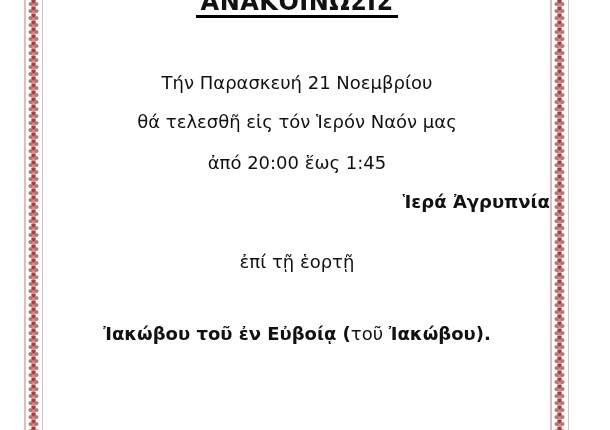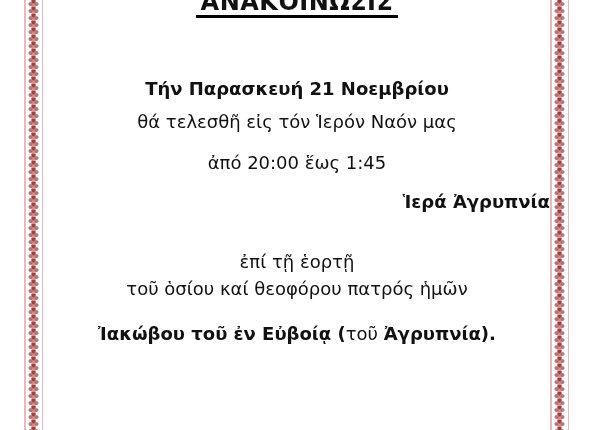--- a/index.html
+++ b/index.html
@@ -65,21 +65,21 @@
   .title-line { top: -10px; }
   .title-text {
     display: inline-block;
     font-size: 24px;
     line-height: 1;
     font-weight: bold;
     letter-spacing: 0.5px;
     border-bottom: 3px solid #000000;
     padding: 0 5px 1px 5px;
   }
-  .l1 { top: 78px;  font-weight: bold; }
+  .l1 { top: 72px;  font-weight: normal; }
   .l2 { top: 111px; }
   .l3 { top: 152px; }
   .l4 { top: 191px; font-weight: bold; text-align: right; }
   .l5 { top: 251px; }
   .l6 { top: 278px; }
   .l7 { top: 323px; font-size: 19px; font-weight: bold; }
   .l7 .regular-part { font-weight: normal; }
 </style>
 </head>
 <body>
@@ -109,19 +109,18 @@
   <p class="l1">Τήν Παρασκευή 21 Νοεμβρίου</p>
 
   <p class="l2">θά τελεσθῆ εἰς τόν Ἱερόν Ναόν μας</p>
 
   <p class="l3">ἀπό 20:00 ἕως 1:45</p>
 
   <p class="l4">Ἱερά Ἀγρυπνία</p>
 
   <p class="l5">ἐπί τῇ ἑορτῇ</p>
 
-  <p class="l6">τοῦ ὁσίου καί θεοφόρου πατρός ἡμῶν</p>
 
   <p class="l7">
-    <span>Ἰακώβου τοῦ ἐν Εὐβοίᾳ (</span><span class="regular-part">τοῦ </span><span>Ἀγρυπνία).</span>
+    <span>Ἰακώβου τοῦ ἐν Εὐβοίᾳ (</span><span class="regular-part">τοῦ </span><span>Ἰακώβου).</span>
   </p>
 
 </div>
 
 </body></html>

